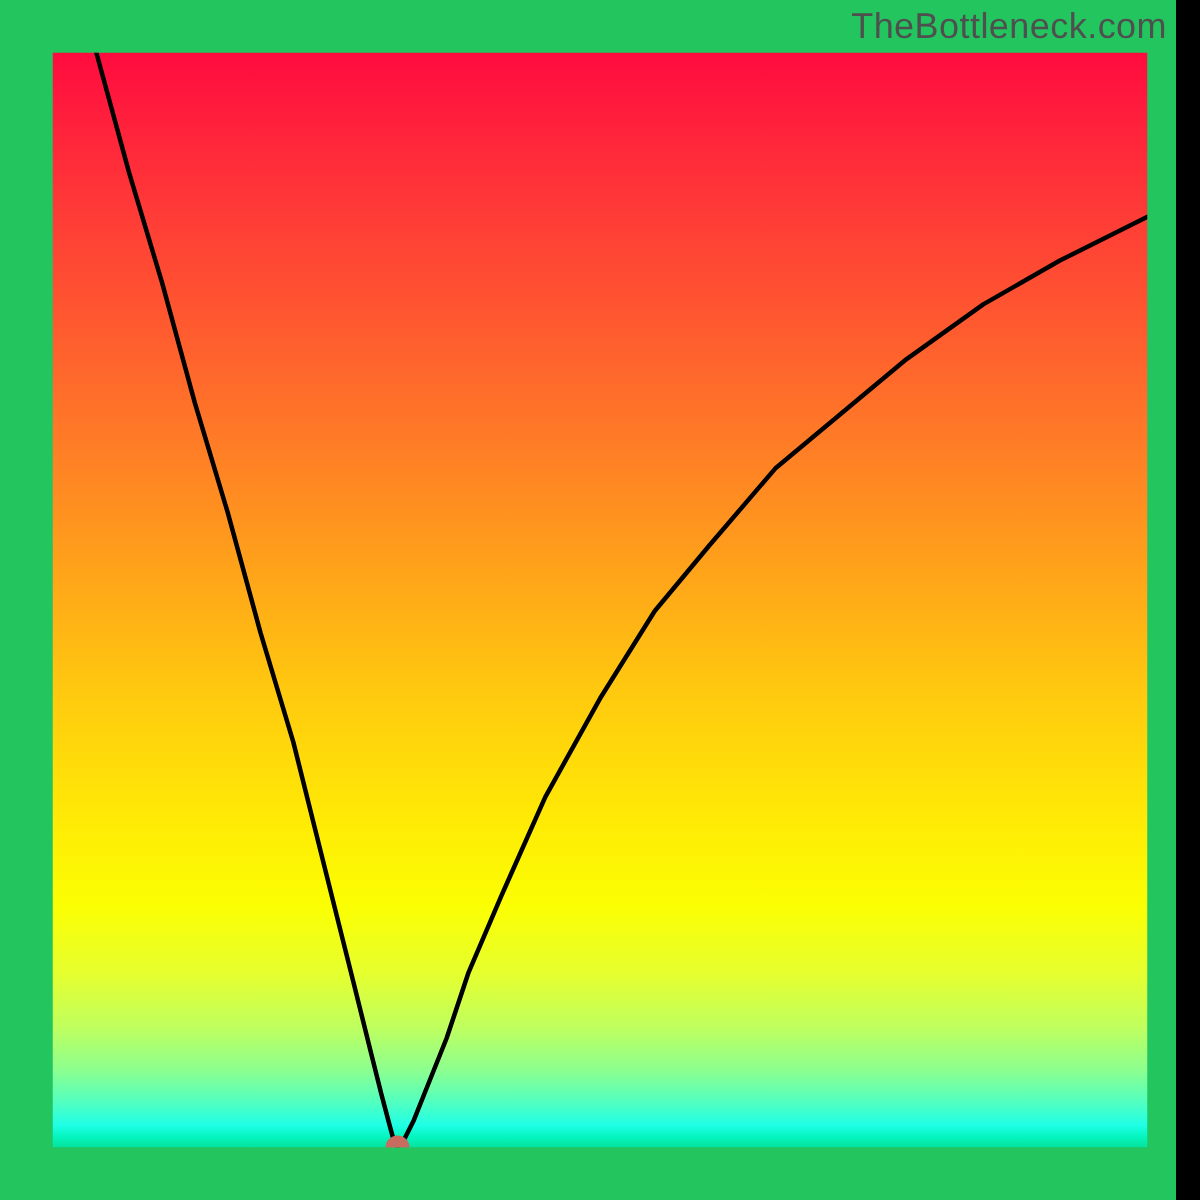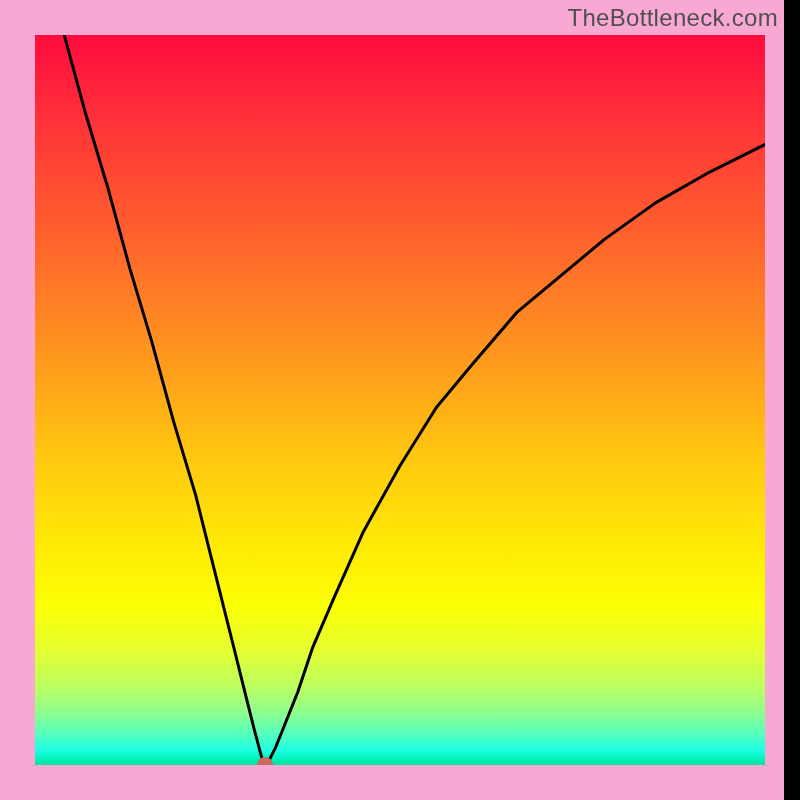--- a/index.html
+++ b/index.html
@@ -1,16 +1,16 @@
 <!DOCTYPE html>
 <html><head>
 <meta charset="utf-8">
 <style>
   html,body{margin:0;padding:0;width:800px;height:800px;background:#000;overflow:hidden;font-family:Arial,Helvetica,sans-serif}
-  .frame{position:absolute;left:0;top:0;width:784px;height:800px;background:#f9a8d4}
+  .frame{position:absolute;left:0;top:0;width:784px;height:800px;background:#22c55e}
   .plot{position:absolute;left:35px;top:35px;width:730px;height:730px;overflow:hidden}
   .gradient{position:absolute;inset:0;
     background:linear-gradient(to bottom,
       #ff0b3e 0%,
       #ff1f3c 6%,
       #ff3937 14%,
       #ff5a2f 25%,
       #ff7d26 36%,
       #ffa21a 47%,
       #ffc80f 58%,

